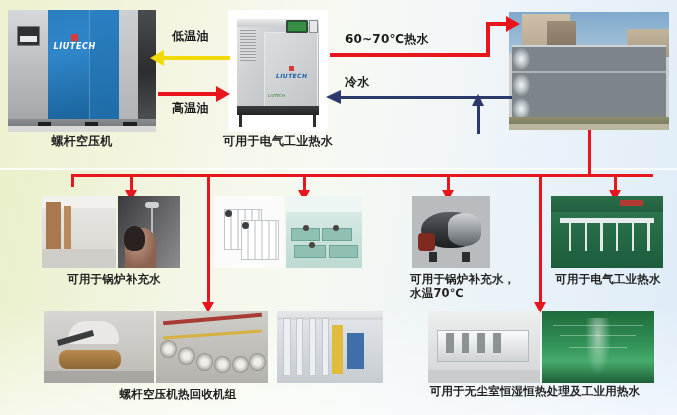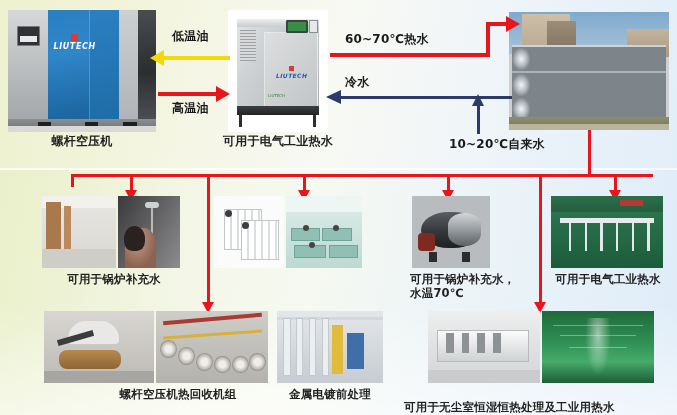--- a/index.html
+++ b/index.html
@@ -284,21 +284,20 @@
   <div class="bar hbar" style="left:486px;top:22px;width:24px;background:#e8151d;"></div>
   <div class="tri" style="left:506px;top:16px;border-top:8px solid transparent;border-bottom:8px solid transparent;border-left:14px solid #e8151d;"></div>
   <div class="alabel" style="left:345px;top:31px;">60~70℃热水</div>
 
   <div class="bar hbar" style="left:340px;top:96px;width:172px;height:3px;background:#2b3a6b;"></div>
   <div class="tri" style="left:326px;top:90px;border-top:7px solid transparent;border-bottom:7px solid transparent;border-right:15px solid #2b3a6b;"></div>
   <div class="alabel" style="left:345px;top:74px;text-align:right;">冷水</div>
 
   <div class="bar vbar" style="left:477px;top:104px;width:3px;height:30px;background:#2b3a6b;"></div>
   <div class="tri" style="left:472px;top:94px;border-left:6.5px solid transparent;border-right:6.5px solid transparent;border-bottom:12px solid #2b3a6b;"></div>
-  <div class="alabel" style="left:449px;top:136px;">10~20℃自来水</div>
 
   <div class="bar vbar" style="left:588px;top:130px;width:3px;height:46px;background:#e8151d;"></div>
   <div class="bar hbar" style="left:71px;top:174px;width:582px;height:3px;background:#e8151d;"></div>
 
   <div class="bar vbar" style="left:71px;top:174px;width:3px;height:13px;background:#e8151d;"></div>
 
   <div class="bar vbar" style="left:130px;top:174px;width:3px;height:18px;background:#e8151d;"></div>
   <div class="tri" style="left:125px;top:190px;border-left:6.5px solid transparent;border-right:6.5px solid transparent;border-top:11px solid #e8151d;"></div>
 
   <div class="bar vbar" style="left:303px;top:174px;width:3px;height:18px;background:#e8151d;"></div>
@@ -408,35 +407,34 @@
     <div class="ph-plating">
         <div class="beam"></div>
       <div class="col" style="left:6%;"></div>
         <div class="col" style="left:18%;"></div>
       <div class="col" style="left:30%;"></div>
         <div class="col" style="left:42%;"></div>
       <div class="tankY"></div>
         <div class="tankB"></div>
       </div>
   </div>
-  <div class="cap" style="left:277px;top:387px;width:106px;text-align:center;">金属电镀前处理</div>
 
   <div class="photo" style="left:428px;top:311px;width:112px;height:72px;">
     <div class="ph-clean">
         <div class="mach"></div>
       <div class="seg" style="left:16%;"></div>
         <div class="seg" style="left:30%;"></div>
       <div class="seg" style="left:44%;"></div>
         <div class="seg" style="left:58%;"></div>
       <div class="floor"></div>
       </div>
   </div>
   <div class="photo" style="left:542px;top:311px;width:112px;height:72px;">
     <div class="ph-green">
         <div class="glow"></div>
       <div class="ln" style="left:10%;top:20%;width:80%;height:1px;"></div>
       <div class="ln" style="left:16%;top:34%;width:68%;height:1px;"></div>
       <div class="ln" style="left:24%;top:50%;width:52%;height:1px;"></div>
       </div>
   </div>
-  <div class="cap" style="left:404px;top:400px;width:262px;text-align:left;">可用于无尘室恒湿恒热处理及工业用热水</div>
+  <div class="cap" style="left:404px;top:384px;width:262px;text-align:center;">可用于无尘室恒湿恒热处理及工业用热水</div>
 
 </div>
 
 </body></html>

